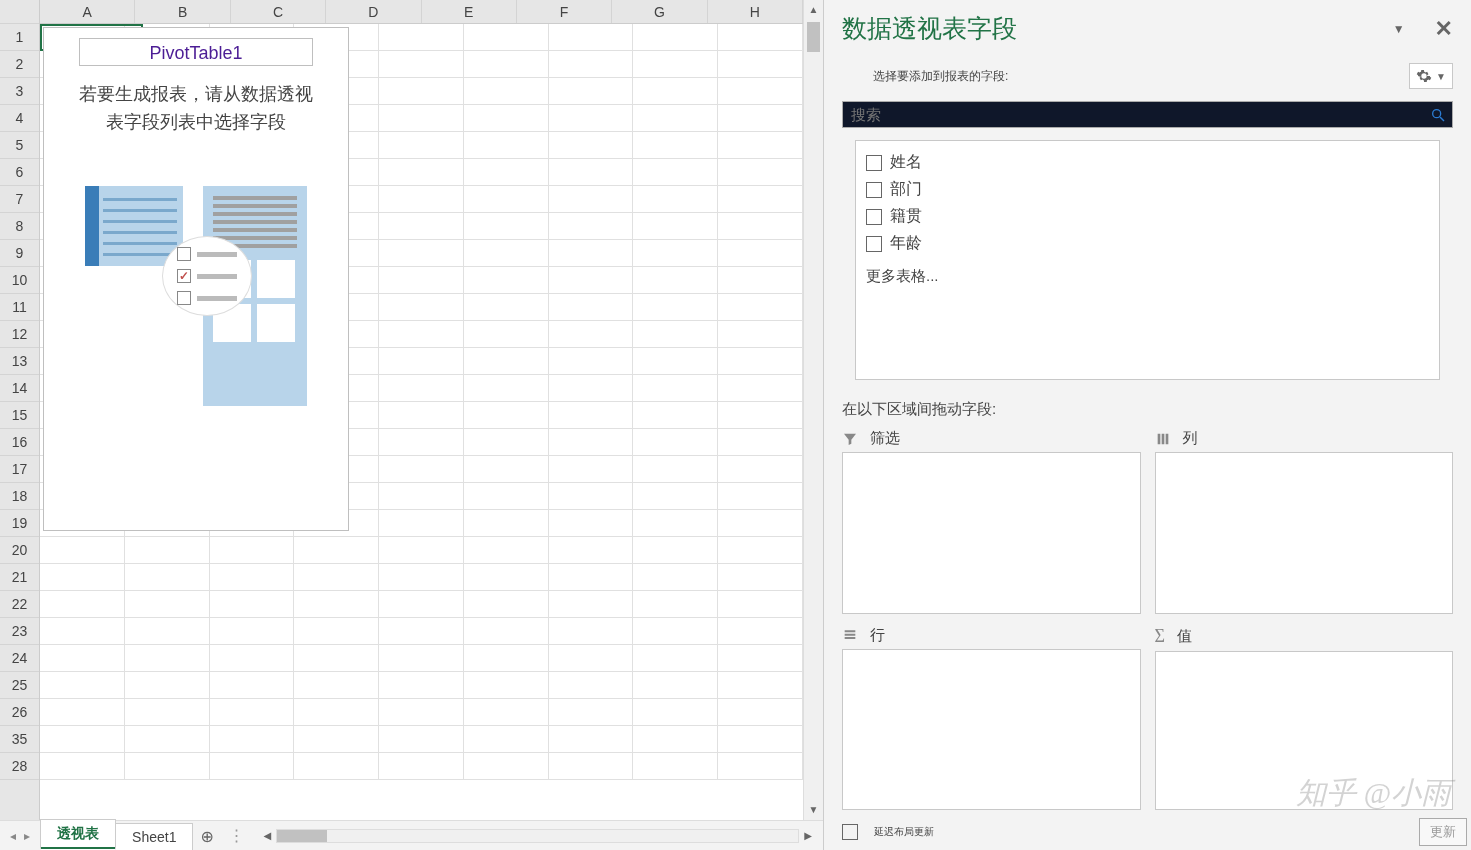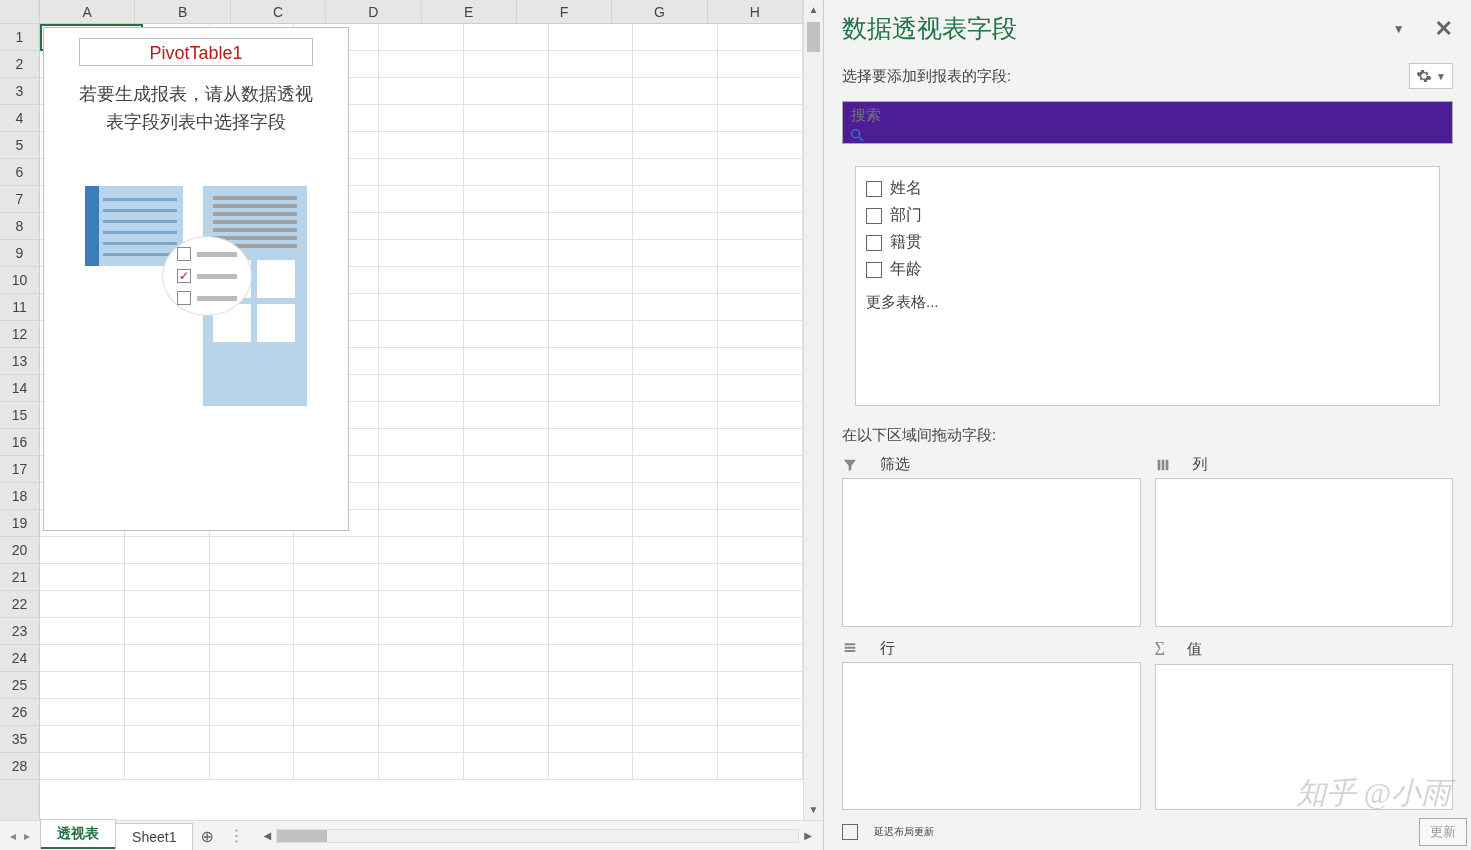--- a/index.html
+++ b/index.html
@@ -12,21 +12,21 @@
   .rowhdr.top { height: 24px; }
   .cols { flex: 1; overflow: hidden; position: relative; }
   .colhdrs { display: flex; height: 24px; background: #e6e6e6; border-bottom: 1px solid #ccc; }
   .colhdr { width: 103px; border-right: 1px solid #d4d4d4; text-align: center; font-size: 14px; color: #444; line-height: 24px; }
   .cells { position: relative; }
   .cellrow { display: flex; height: 27px; }
   .cell { width: 103px; height: 27px; border-right: 1px solid #e0e0e0; border-bottom: 1px solid #e0e0e0; }
   .sel { position: absolute; border: 2px solid #217346; background: transparent; pointer-events: none; }
   .sel::after { content: ""; position: absolute; right: -4px; bottom: -4px; width: 6px; height: 6px; background: #217346; }
   .pivot-ph { position: absolute; left: 3px; top: 27px; width: 306px; height: 504px; border: 1px solid #bfbfbf; background: #fff; }
-  .pivot-title { margin: 10px auto 0; width: 234px; height: 28px; border: 1px solid #bfbfbf; text-align: center; line-height: 28px; font-size: 18px; color: #b91c1c; }
+  .pivot-title { margin: 10px auto 0; width: 234px; height: 28px; border: 1px solid #bfbfbf; text-align: center; line-height: 28px; font-size: 18px; color: #4c1d95; }
   .pivot-msg { margin: 14px 12px 0; text-align: center; font-size: 18px; color: #444; line-height: 28px; }
   .pivot-illus { margin-top: 50px; display: flex; justify-content: center; gap: 20px; position: relative; }
   .tbl-icon { width: 98px; height: 80px; background: #b8d4ea; position: relative; }
   .tbl-icon::before { content:""; position:absolute; left:0; top:0; width:14px; height:100%; background:#3a7db8; }
   .tbl-icon .rows { position:absolute; left:18px; top:8px; right:6px; bottom:6px; display:flex; flex-direction:column; justify-content:space-around; }
   .tbl-icon .rows span { height:3px; background:#7aa8cc; }
   .page-icon { width: 104px; height: 220px; background:#b8d4ea; padding:10px; display:flex; flex-direction:column; gap:4px; }
   .page-icon .line { height:4px; background:#a0a0a0; }
   .page-icon .sq-wrap { display:flex; flex-wrap:wrap; gap:6px; margin-top:8px; }
   .page-icon .sq { width:38px; height:38px; background:#fff; }
@@ -52,34 +52,34 @@
   .hscroll .btn { width:18px; height:18px; text-align:center; font-size:10px; color:#666; cursor:pointer; line-height:18px; }
   .hscroll .track { flex:1; height:14px; background:#f0f0f0; border:1px solid #ddd; position:relative; }
   .hscroll .thumb { position:absolute; left:0; top:0; bottom:0; width:50px; background:#c1c1c1; }
 
   .right { width: 648px; border-left:1px solid #ccc; display:flex; flex-direction:column; background:#f3f3f3; }
   .pane-hdr { display:flex; align-items:center; padding: 12px 18px; }
   .pane-title { font-size: 25px; color:#217346; font-weight:400; flex:1; }
   .pane-hdr .drop { color:#666; font-size:12px; margin-right:30px; cursor:pointer; }
   .pane-hdr .close { color:#666; font-size:22px; cursor:pointer; font-weight:bold; }
   .pane-sub { display:flex; align-items:center; padding: 6px 18px 12px; }
-  .pane-sub-text { font-size:15px; color:#444; flex:1; }
+  .pane-sub-text { font-size:12px; color:#444; flex:1;margin-left:31px; }
   .gear-btn { border:1px solid #c8c8c8; background:#fff; padding:4px 6px; display:flex; align-items:center; gap:4px; cursor:pointer; }
   .gear-btn svg { width:16px; height:16px; }
-  .search-box { margin: 0 18px 16px; display:flex; border:1px solid #ababab; background:#4c1d95;flex-direction:column; }
+  .search-box { margin: 0 18px 6px; display:flex; border:1px solid #ababab; background:#0f172a; }
   .search-box input { flex:1; border:none; outline:none; padding:4px 8px; font-size:15px; color:#888; background:transparent; font-family:inherit; }
   .search-box .sicon { width:28px; display:flex; align-items:center; justify-content:center; color:#2b7cd3; }
   .fieldlist { margin: 6px 31px 0; border:1px solid #c8c8c8; background:#fff; flex:0 0 240px; padding:8px 4px; overflow:auto; }
   .field { display:flex; align-items:center; gap:8px; padding:3px 6px; font-size:16px; color:#444; cursor:pointer; }
   .field .cb { width:16px; height:16px; border:1.5px solid #666; }
   .more-tables { padding:10px 6px 4px; font-size:15px; color:#444; cursor:pointer; }
   .areas-label { padding: 20px 18px 10px; font-size:15px; color:#444; }
   .areas { display:grid; grid-template-columns:1fr 1fr; grid-template-rows:1fr 1fr; gap:12px 14px; padding: 0 18px; flex:1; }
   .area { display:flex; flex-direction:column; }
-  .area-hdr { display:flex; align-items:center; gap:22px; font-size:15px; color:#444; padding-bottom:4px; }
+  .area-hdr { display:flex; align-items:center; gap:12px; font-size:15px; color:#444; padding-bottom:4px; }
   .area-hdr svg { width:16px; height:16px; fill:#888; }
   .area-box { flex:1; background:#fff; border:1px solid #c8c8c8; min-height:80px; }
   .defer { display:flex; align-items:center; gap:16px; padding: 14px 18px 10px; font-size:10px; color:#444; }
   .defer .cb { width:16px; height:16px; border:1.5px solid #666; }
   .update-btn { position:absolute; right:4px; bottom:4px; border:1px solid #aaa; background:#f8f8f8; color:#999; font-size:13px; padding:4px 10px; }
   .watermark { position:absolute; right:20px; bottom:36px; font-size:30px; color:rgba(130,130,130,0.35); font-style:italic; font-family:"Microsoft YaHei"; pointer-events:none; }
 </style>
 </head>
 <body>
 

